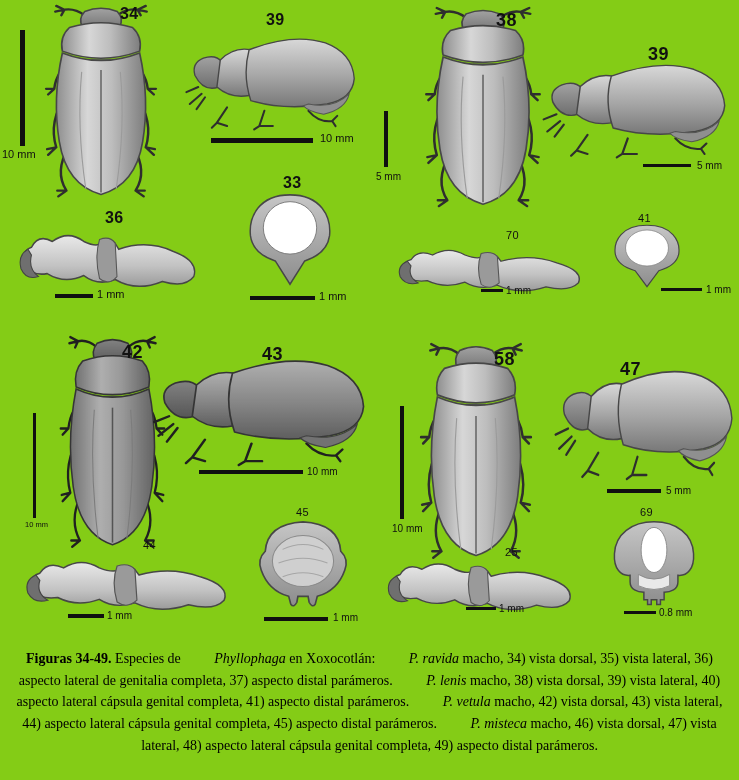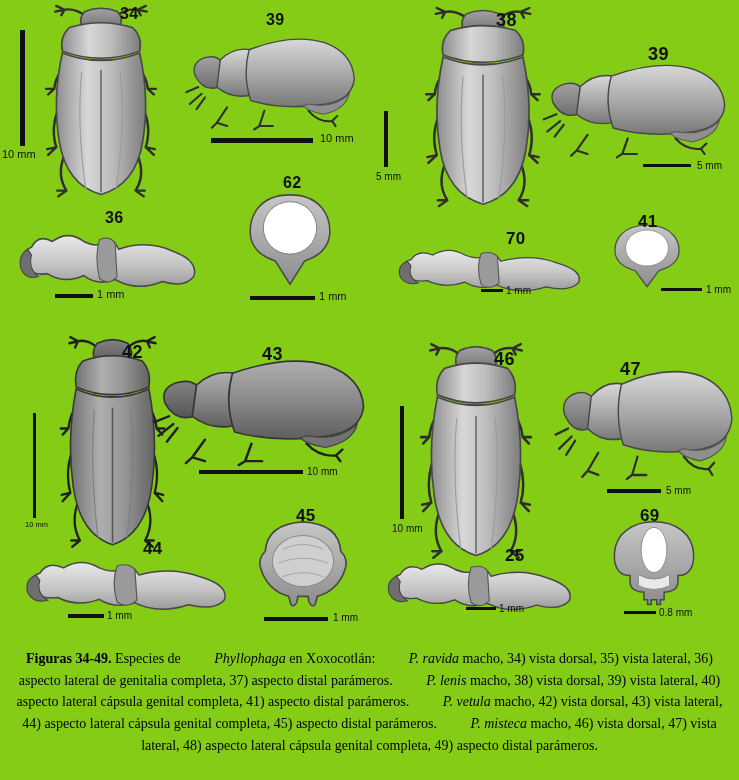--- a/index.html
+++ b/index.html
@@ -2,21 +2,21 @@
 <html><head>
 <meta charset="utf-8">
 <style>
   * { box-sizing: border-box; }
   html,body { margin:0; padding:0; background:#ffffff; }
   #plate {
     position:relative; width:739px; height:780px; background:#84cc16;
     font-family:"Liberation Sans", sans-serif; overflow:hidden; color:#0d0d0d;
   }
   .art { position:absolute; }
-  .num { position:absolute; font-weight:700; font-size:17px; color:#111; letter-spacing:.4px; }
+  .num { position:absolute; font-weight:400; font-size:11px; color:#111; letter-spacing:.4px; }
   .num.lg { font-size:16px; font-weight:700; }
   .num.md { font-size:18px; font-weight:600; }
   .sbar { position:absolute; background:#101010; }
   .slab { position:absolute; font-size:11px; color:#101010; white-space:nowrap; }
   .slab.md { font-size:10px; }
   .slab.sm { font-size:10px; }
   .slab.xs { font-size:7.5px; }
   .caption {
     position:absolute; left:8px; right:8px; top:648px; margin:0;
     font-family:"Liberation Serif", serif; font-size:14px; line-height:1.55;
@@ -130,21 +130,21 @@
   <svg class="art" style="left:14px;top:220px" width="192" height="78" viewBox="0 0 220 80" preserveAspectRatio="none">
       <use href="#g-capsule"></use>
     </svg>
   <div class="num lg" style="left:105px;top:209px">36</div>
   <div class="sbar" style="left:55px;top:294px;width:38px;height:4px"></div>
   <div class="slab" style="left:97px;top:288px">1 mm</div>
 
   <svg class="art" style="left:244px;top:190px" width="92" height="102" viewBox="0 0 100 105" preserveAspectRatio="none">
       <use href="#g-ring"></use>
     </svg>
-  <div class="num lg" style="left:283px;top:174px">62</div>
+  <div class="num lg" style="left:283px;top:174px">33</div>
   <div class="sbar" style="left:250px;top:296px;width:65px;height:4px"></div>
   <div class="slab" style="left:319px;top:290px">1 mm</div>
 
   <svg class="art" style="left:420px;top:6px" width="126" height="206" viewBox="0 0 120 210" preserveAspectRatio="none">
       <use href="#g-dorsal"></use>
     </svg>
   <div class="num md" style="left:496px;top:10px">38</div>
   <div class="sbar" style="left:384px;top:111px;width:4px;height:56px"></div>
   <div class="slab sm" style="left:376px;top:171px">5 mm</div>
 
@@ -193,21 +193,21 @@
   <svg class="art" style="left:252px;top:516px" width="102" height="98" viewBox="0 0 100 100" preserveAspectRatio="none">
       <use href="#g-dome"></use>
     </svg>
   <div class="num" style="left:296px;top:506px">45</div>
   <div class="sbar" style="left:264px;top:617px;width:64px;height:4px"></div>
   <div class="slab sm" style="left:333px;top:612px">1 mm</div>
 
   <svg class="art" style="left:415px;top:342px" width="122" height="222" viewBox="0 0 120 210" preserveAspectRatio="none">
       <use href="#g-dorsal"></use>
     </svg>
-  <div class="num md" style="left:494px;top:349px">46</div>
+  <div class="num md" style="left:494px;top:349px">58</div>
   <div class="sbar" style="left:400px;top:406px;width:4px;height:113px"></div>
   <div class="slab sm" style="left:392px;top:523px">10 mm</div>
 
   <svg class="art" style="left:552px;top:356px" width="187" height="126" viewBox="0 0 210 125" preserveAspectRatio="none">
       <use href="#g-lateral"></use>
     </svg>
   <div class="num md" style="left:620px;top:359px">47</div>
   <div class="sbar" style="left:607px;top:489px;width:54px;height:4px"></div>
   <div class="slab sm" style="left:666px;top:485px">5 mm</div>
 

